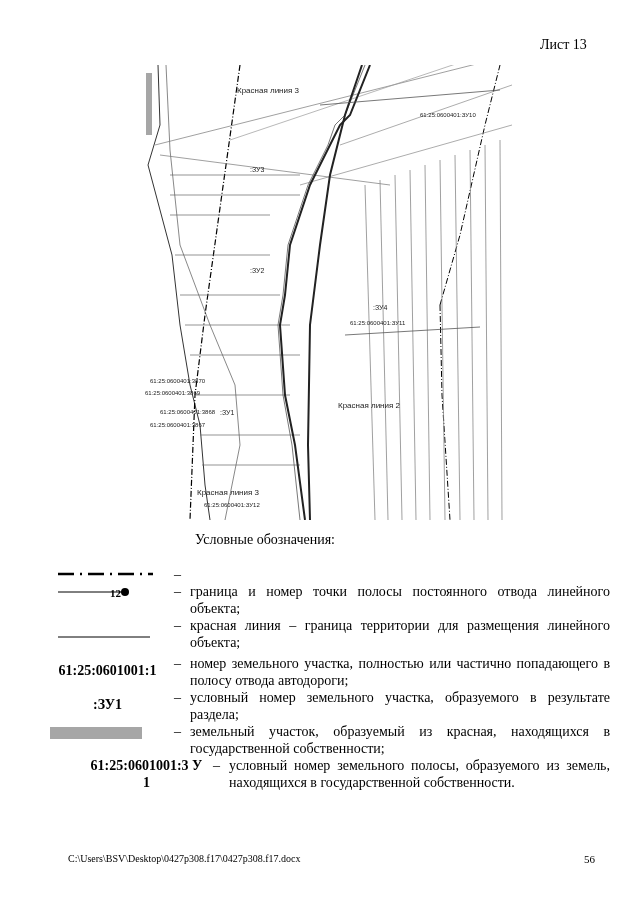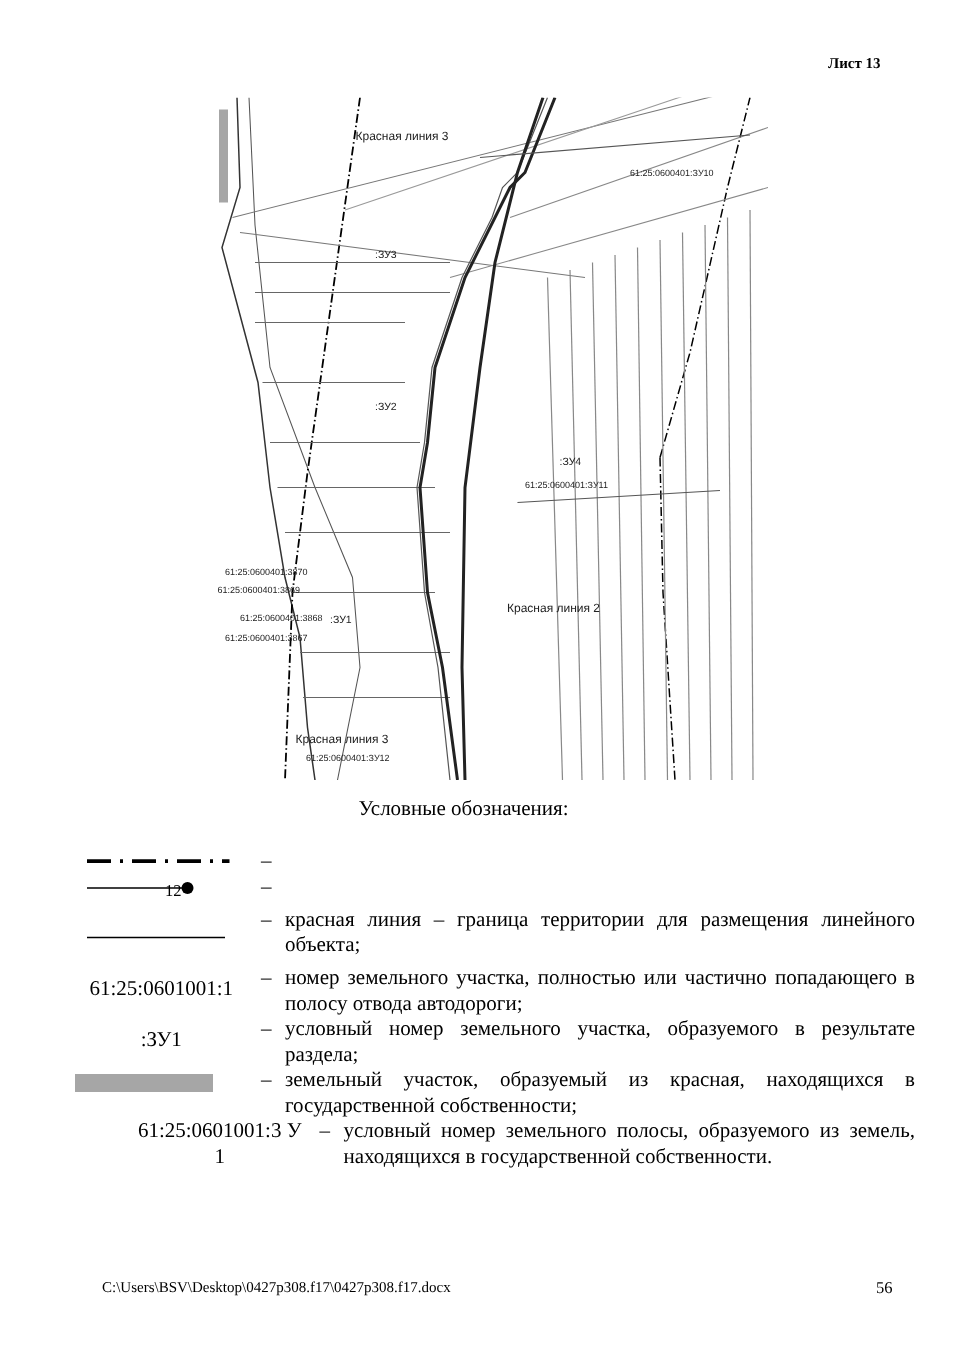--- a/index.html
+++ b/index.html
@@ -1,25 +1,25 @@
 <!DOCTYPE html>
 <html><head>
 <meta charset="utf-8">
 <style>
   html, body { margin:0; padding:0; background:#ffffff; }
   body { width:640px; height:905px; position:relative; overflow:hidden;
          font-family:"Liberation Serif", serif; color:#000; }
-  .sheet-label { position:absolute; left:552px; top:37px; font-size:10px;font-weight:bold; }
+  .sheet-label { position:absolute; left:540px; top:37px; font-size:14px; }
   .map { position:absolute; left:140px; top:65px; width:372px; height:455px; }
   .map svg { width:372px; height:455px; display:block; }
   .map text { font-family:"Liberation Sans", sans-serif; fill:#222; }
-  .legend-title { position:absolute; left:0; width:530px; top:532px; text-align:center; font-size:14px;padding-left:44px; }
+  .legend-title { position:absolute; left:0; width:530px; top:532px; text-align:center; font-size:14px; }
   .legend { position:absolute; left:50px; top:566px; width:560px; }
   .legend-row { position:relative; display:flex; align-items:flex-start; font-size:14px; line-height:17px; }
-  .legend-symbol { width:115px; flex:0 0 115px; position:relative; min-height:17px; text-align:center; font-weight:normal; }
+  .legend-symbol { width:115px; flex:0 0 115px; position:relative; min-height:17px; text-align:center; font-weight:bold; }
   .legend-dash { width:25px; flex:0 0 25px; text-align:center; }
   .legend-text { flex:1; text-align:justify; }
   .footer-path { position:absolute; left:68px; top:853px; font-size:10px; }
   .footer-page { position:absolute; left:584px; top:853px; font-size:11px; }
 </style>
 </head>
 <body>
 
 <div class="sheet-label">Лист 13</div>
 
@@ -102,20 +102,21 @@
   </div>
   <div class="legend-row">
     <div class="legend-symbol">
       <svg width="100" height="17">
           <line x1="0" y1="9" x2="65" y2="9" stroke="#000" stroke-width="1"></line>
           <text x="52" y="14" font-size="11" font-family="Liberation Serif, serif">12</text>
           <circle cx="67" cy="9" r="4" fill="#000"></circle>
         </svg>
     </div>
     <div class="legend-dash">–</div>
+    <div class="legend-text">граница и номер точки полосы постоянного отвода линейного объекта;</div>
   </div>
   <div class="legend-row">
     <div class="legend-symbol">
       <svg width="100" height="34">
           <line x1="0" y1="20" x2="92" y2="20" stroke="#000" stroke-width="1"></line>
         </svg>
     </div>
     <div class="legend-dash">–</div>
     <div class="legend-text">красная линия – граница территории для размещения линейного объекта;</div>
   </div>

